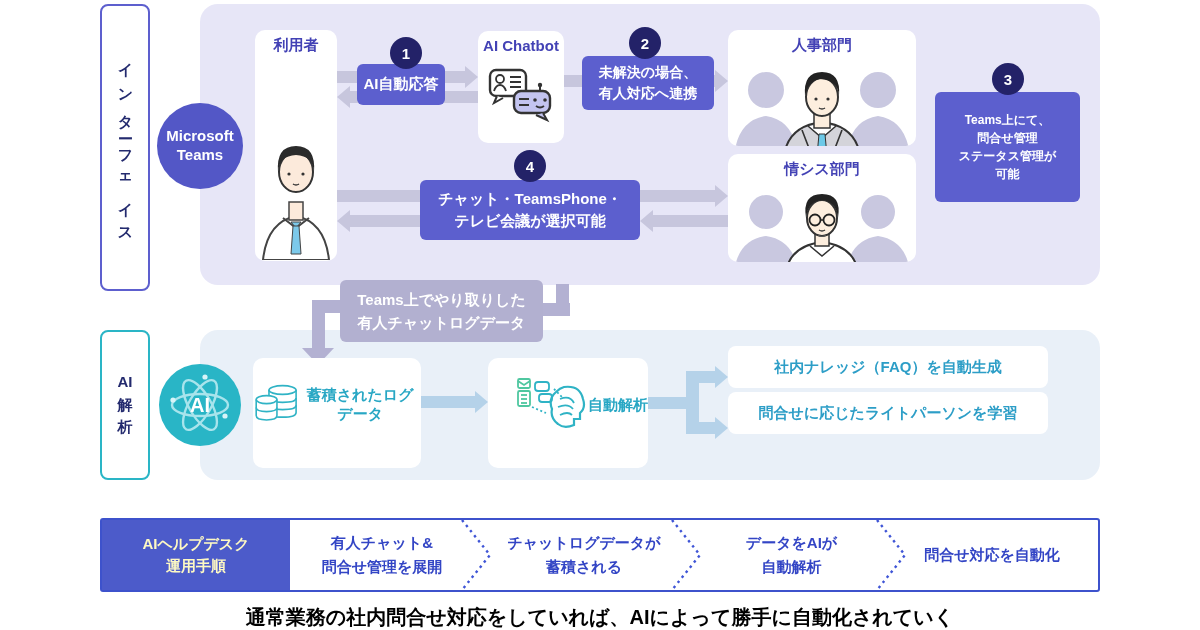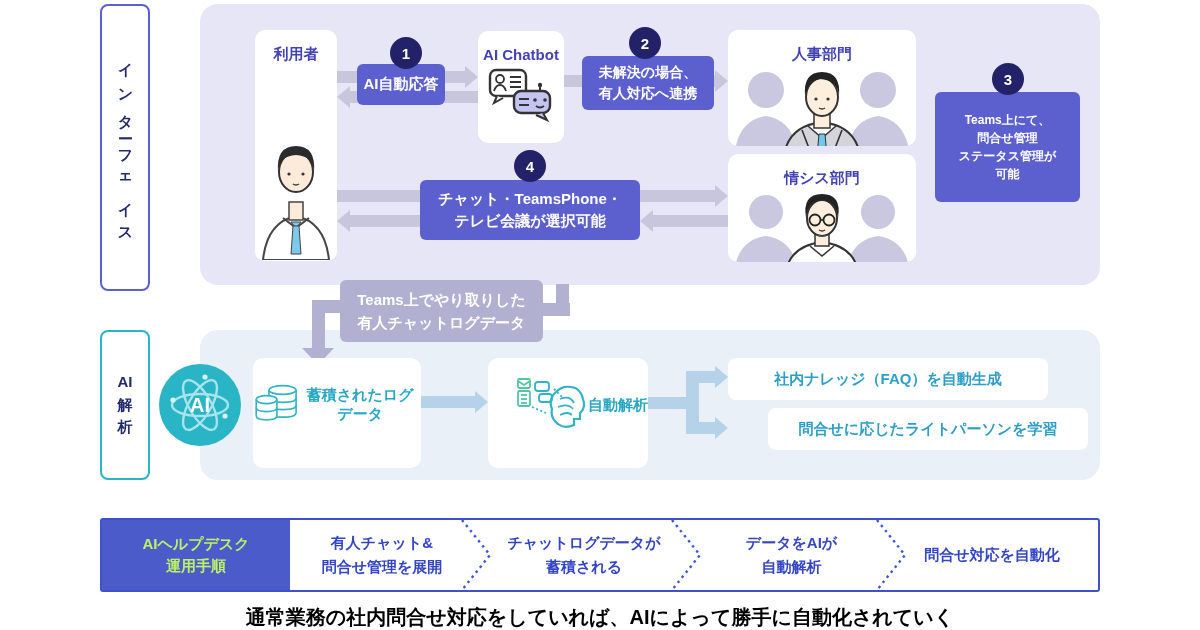--- a/index.html
+++ b/index.html
@@ -13,21 +13,21 @@
   .vlabel{width:46px;background:#fff;display:flex;align-items:center;justify-content:center;
           border-radius:8px;font-weight:bold;font-size:15px;color:#232a6e;z-index:4;}
   .vlabel1{left:100px;top:4px;height:283px;border:2px solid #5d5fce;
            writing-mode:vertical-rl;text-orientation:mixed;letter-spacing:9px;}
   .vlabel2{left:100px;top:330px;height:146px;border:2px solid #2ab5c6;text-align:center;line-height:1.5;}
   .circle-badge{border-radius:50%;display:flex;align-items:center;justify-content:center;
                 color:#fff;font-weight:bold;text-align:center;z-index:5;}
   .teams-circle{left:157px;top:103px;width:86px;height:86px;background:#5357c6;font-size:15px;line-height:1.25;}
   .ai-circle{left:159px;top:364px;width:82px;height:82px;background:#29b5c6;}
   .wbox{background:#fff;border-radius:10px;z-index:2;}
-  .wbox .ttl{font-weight:bold;font-size:15px;color:#4342b5;text-align:center;margin-top:15px;}
+  .wbox .ttl{font-weight:bold;font-size:15px;color:#4342b5;text-align:center;margin-top:6px;}
   .userbox{left:255px;top:30px;width:82px;height:231px;overflow:hidden;}
   .botbox{left:478px;top:31px;width:86px;height:112px;overflow:hidden;}
   .deptbox{overflow:hidden;}
   .hrbox{left:728px;top:30px;width:188px;height:116px;}
   .itbox{left:728px;top:154px;width:188px;height:108px;}
   .pstep{background:#5c5fce;color:#fff;font-weight:bold;text-align:center;border-radius:6px;
          display:flex;align-items:center;justify-content:center;z-index:3;line-height:1.5;}
   .nbadge{width:32px;height:32px;background:#232268;font-size:15px;z-index:6;}
   .arr{height:12px;background:var(--ac,#c7c6dd);z-index:1;}
   .arr.r::after{content:"";position:absolute;right:-13px;top:-5px;width:0;height:0;
@@ -43,21 +43,21 @@
            text-align:center;line-height:1.55;z-index:2;}
   .tealbox{background:#fff;border-radius:10px;z-index:2;display:flex;flex-direction:row;
            align-items:center;justify-content:flex-end;padding-bottom:16px;}
   .tealbox .lbl{color:#28a7c4;font-weight:bold;font-size:15px;text-align:center;}
   .logbox{left:253px;top:358px;width:168px;height:94px;}
   .anabox{left:488px;top:358px;width:160px;height:94px;}
   .outbox{left:728px;width:320px;height:42px;background:#fff;border-radius:8px;display:flex;
           align-items:center;justify-content:center;color:#2d9ec7;font-weight:bold;font-size:15px;z-index:2;}
   .bar{left:100px;top:518px;width:1000px;height:74px;border:2px solid #3d52cc;border-radius:3px;
        background:#fff;box-sizing:border-box;z-index:2;}
-  .bar .seg1{position:absolute;left:0;top:0;width:188px;height:70px;background:#4c5bca;color:#bef264;
+  .bar .seg1{position:absolute;left:0;top:0;width:188px;height:70px;background:#4c5bca;color:#fef9c3;
        display:flex;align-items:center;justify-content:center;font-weight:bold;font-size:15px;
        text-align:center;line-height:1.5;}
   .bar .segtxt{position:absolute;top:0;height:70px;display:flex;align-items:center;justify-content:center;
        color:#3345c5;font-weight:bold;font-size:15px;text-align:center;line-height:1.6;}
   .footer-note{left:0;top:604px;width:1200px;text-align:center;color:#000000;font-weight:bold;font-size:20px;}
   .ai-txt{position:absolute;left:0;top:0;width:100%;height:100%;display:flex;align-items:center;
           justify-content:center;color:#fff;font-weight:bold;font-size:20px;}
 </style>
 </head>
 <body>
@@ -65,20 +65,22 @@
 <div id="stage">
 
   <div class="abs sec sec1"></div>
   <div class="abs sec sec2"></div>
 
   <div class="abs vlabel vlabel1">インターフェイス</div>
   <div class="abs vlabel vlabel2 pl">AI
 解
 析</div>
 
+  <div class="abs circle-badge teams-circle pl">Microsoft
+Teams</div>
 
   <div class="abs arr r" style="left:337px;top:71px;width:128px;"></div>
   <div class="abs arr l" style="left:350px;top:91px;width:128px;"></div>
 
   <div class="abs arr r" style="left:564px;top:75px;width:151px;"></div>
 
   <div class="abs arr r" style="left:337px;top:190px;width:90px;"></div>
   <div class="abs arr l" style="left:350px;top:215px;width:75px;"></div>
 
   <div class="abs arr r" style="left:640px;top:190px;width:75px;"></div>
@@ -239,22 +241,22 @@
       </g>
     </svg>
     <div class="lbl">自動解析</div>
   </div>
 
   <div class="abs" style="left:648px;top:397px;width:45px;height:12px;background:#b5d2e9;z-index:1;"></div>
   <div class="abs" style="left:686px;top:371px;width:13px;height:63px;background:#b5d2e9;z-index:1;"></div>
   <div class="abs arr r blue" style="left:699px;top:371px;width:16px;"></div>
   <div class="abs arr r blue" style="left:699px;top:422px;width:16px;"></div>
 
-  <div class="abs outbox" style="top:358px;">社内ナレッジ（FAQ）を自動生成</div>
-  <div class="abs outbox" style="top:408px;margin-left:40px;">問合せに応じたライトパーソンを学習</div>
+  <div class="abs outbox" style="top:346px;">社内ナレッジ（FAQ）を自動生成</div>
+  <div class="abs outbox" style="top:392px;">問合せに応じたライトパーソンを学習</div>
 
   <div class="abs bar">
     <div class="seg1 pl">AIヘルプデスク
 運用手順</div>
     <div class="segtxt pl" style="left:195px;width:170px;">有人チャット&amp;
 問合せ管理を展開</div>
     <div class="segtxt pl" style="left:392px;width:180px;">チャットログデータが
 蓄積される</div>
     <div class="segtxt pl" style="left:602px;width:175px;">データをAIが
 自動解析</div>

